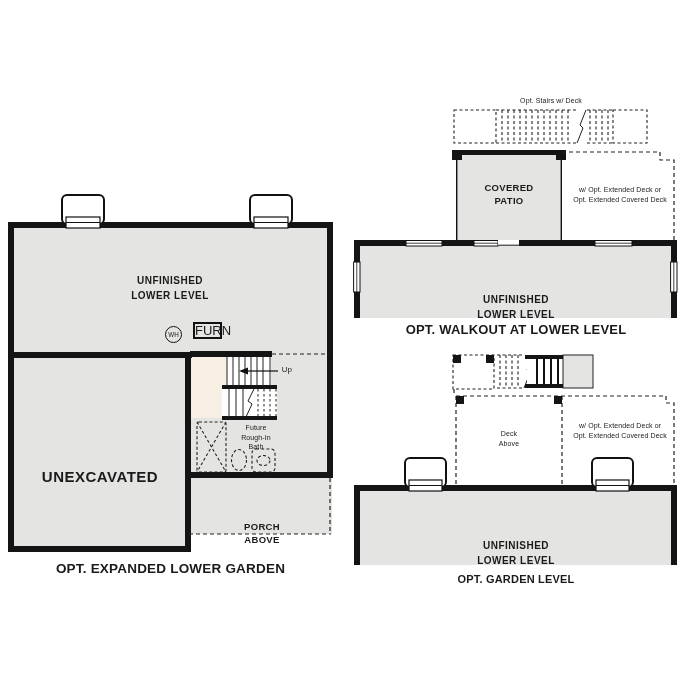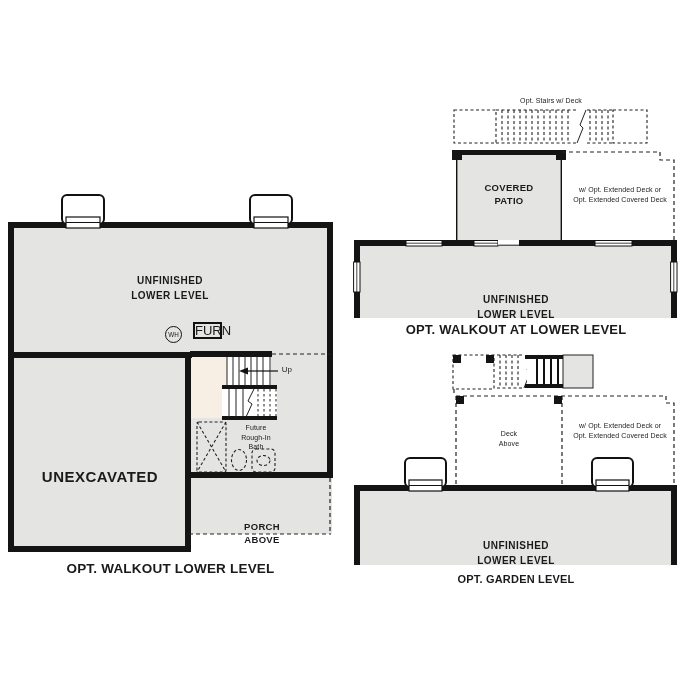--- a/index.html
+++ b/index.html
@@ -232,21 +232,21 @@
 LOWER LEVEL</div>
   <div class="wh">WH</div>
   <div class="furn">FURN</div>
   <div class="lbl tiny" style="left:272px;top:365px;width:20px;text-align:right;">Up</div>
   <div class="lbl small" style="left:226px;top:423px;width:60px;">Future
 Rough-In
 Bath</div>
   <div class="lbl room" style="left:30px;top:446px;width:140px;font-size:15px;margin-top:23px;">UNEXCAVATED</div>
   <div class="lbl med" style="left:212px;top:496px;width:100px;margin-top:24px;">PORCH
 ABOVE</div>
-  <div class="lbl title" style="left:10px;top:561px;width:321px;">OPT. WALKOUT LOWER LEVEL</div>
+  <div class="lbl title" style="left:10px;top:561px;width:321px;">OPT. EXPANDED LOWER GARDEN</div>
 
   <div class="lbl small" style="left:481px;top:96px;width:140px;">Opt. Stairs w/ Deck</div>
   <div class="lbl med" style="left:459px;top:181px;width:100px;">COVERED
 PATIO</div>
   <div class="lbl small" style="left:558px;top:185px;width:124px;">w/ Opt. Extended Deck or
 Opt. Extended Covered Deck</div>
   <div class="lbl room" style="left:416px;top:292px;width:200px;">UNFINISHED
 LOWER LEVEL</div>
   <div class="lbl title" style="left:366px;top:322px;width:300px;font-size:13px;text-align:center;">OPT. WALKOUT AT LOWER LEVEL</div>
 

